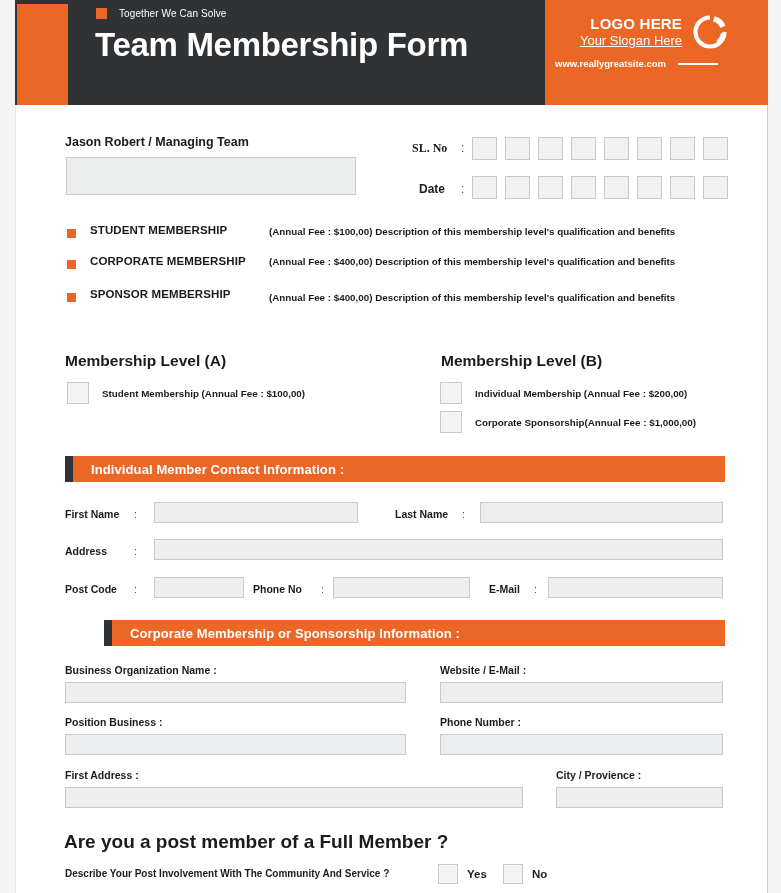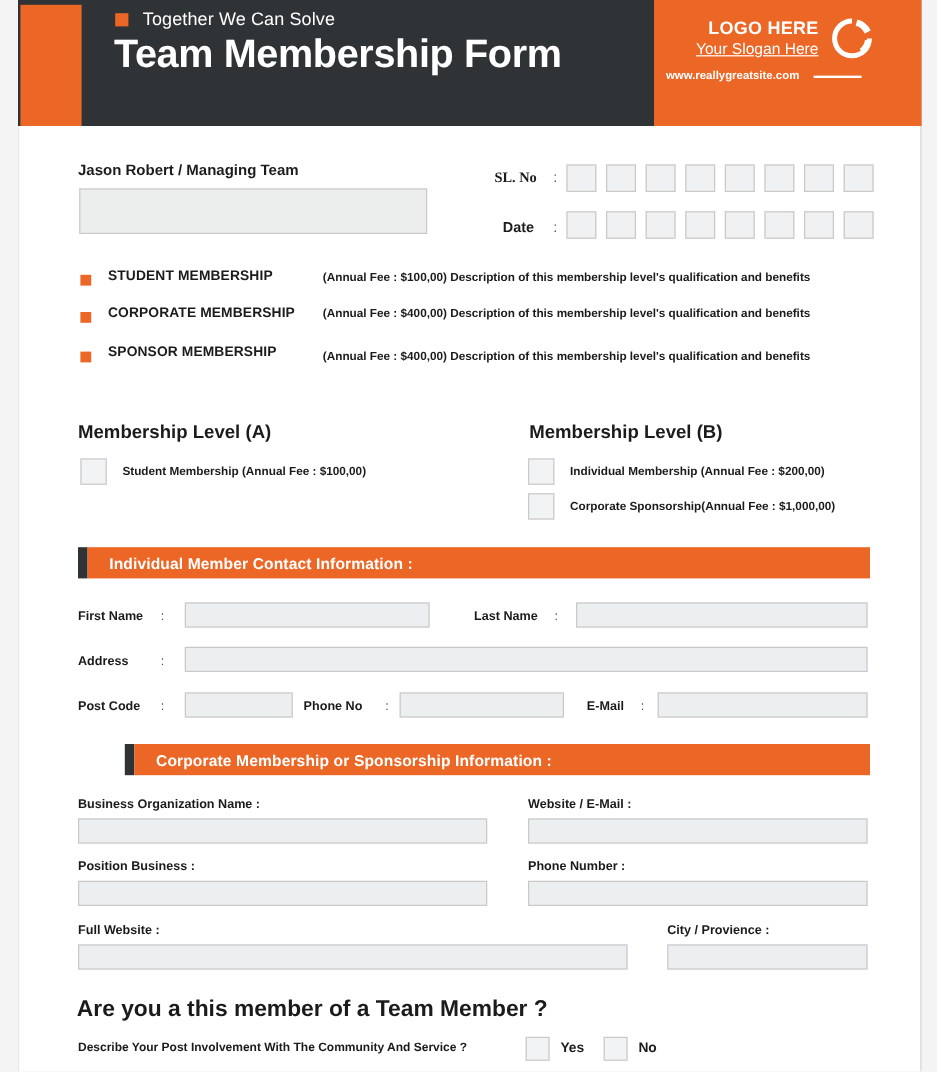--- a/index.html
+++ b/index.html
@@ -50,21 +50,21 @@
     left: 96px; top: 8px;
     display: flex; align-items: center; gap: 12px;
   }
   .tagline-sq {
     width: 11px; height: 11px;
     background: #ec6726;
     display: block;
   }
   .tagline-txt {
     color: #ffffff;
-    font-size: 15px;
+    font-size: 10px;
     letter-spacing: .1px;
   }
   .form-title {
     position: absolute;
     left: 95px; top: 26px;
     color: #ffffff;
     font-size: 33px;
     font-weight: bold;
     letter-spacing: -0.3px;
     white-space: nowrap;
@@ -374,27 +374,27 @@
 
   <div class="clabel l-website">Website / E-Mail :</div>
   <div class="cinput i-website"></div>
 
   <div class="clabel l-pos">Position Business :</div>
   <div class="cinput i-pos"></div>
 
   <div class="clabel l-phnum">Phone Number :</div>
   <div class="cinput i-phnum"></div>
 
-  <div class="clabel l-fulladdr">Full Website :</div>
+  <div class="clabel l-fulladdr">First Address :</div>
   <div class="cinput i-fulladdr"></div>
 
   <div class="clabel l-city">City / Provience :</div>
   <div class="cinput i-city"></div>
 
-  <div class="q-title">Are you a this member of a Team Member ?</div>
+  <div class="q-title">Are you a post member of a Full Member ?</div>
   <div class="q-sub">Describe Your Post Involvement With The Community And Service ?</div>
   <div class="yn yn-yes">
     <span class="ynbox"></span>
     <span class="ynlbl">Yes</span>
   </div>
   <div class="yn yn-no">
     <span class="ynbox"></span>
     <span class="ynlbl">No</span>
   </div>
 </div>

